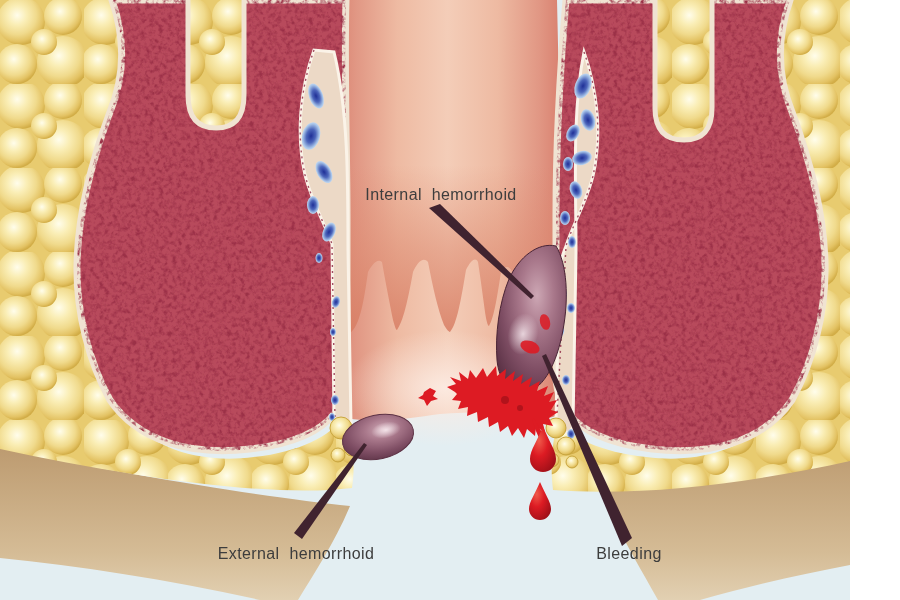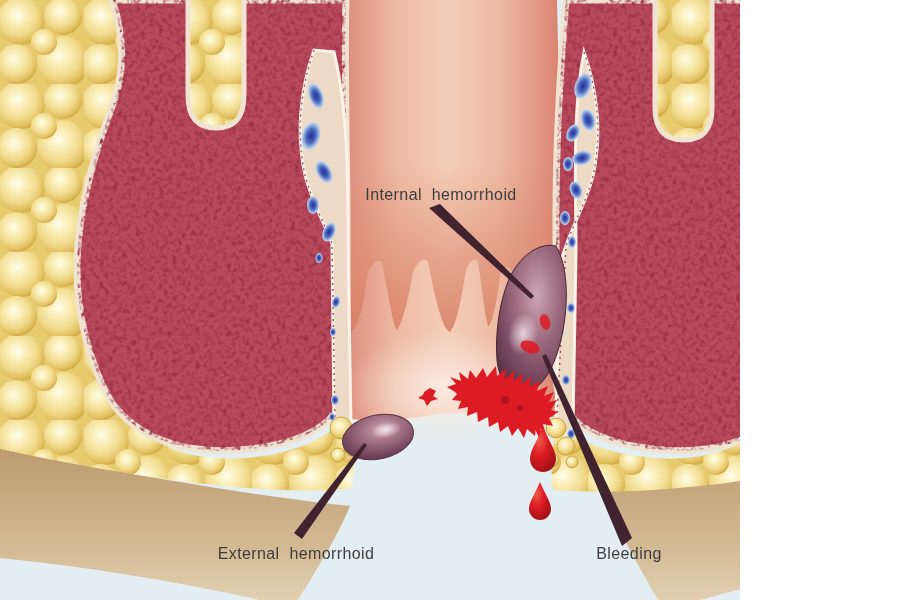--- a/index.html
+++ b/index.html
@@ -1,16 +1,16 @@
 <!DOCTYPE html>
 <html><head>
 <meta charset="utf-8">
 <style>
   html,body{margin:0;padding:0;background:#fff;}
-  .stage{width:740px;height:600px;position:relative;overflow:hidden;
+  .stage{width:850px;height:600px;position:relative;overflow:hidden;
          font-family:"Liberation Sans", sans-serif;}
   svg{display:block;}
   text.lbl{font-family:"Liberation Sans", sans-serif;font-size:16px;
            letter-spacing:.4px;word-spacing:5px;}
 </style>
 </head>
 <body>
 
 <div class="stage">
 <svg width="900" height="600" viewBox="0 0 900 600">

